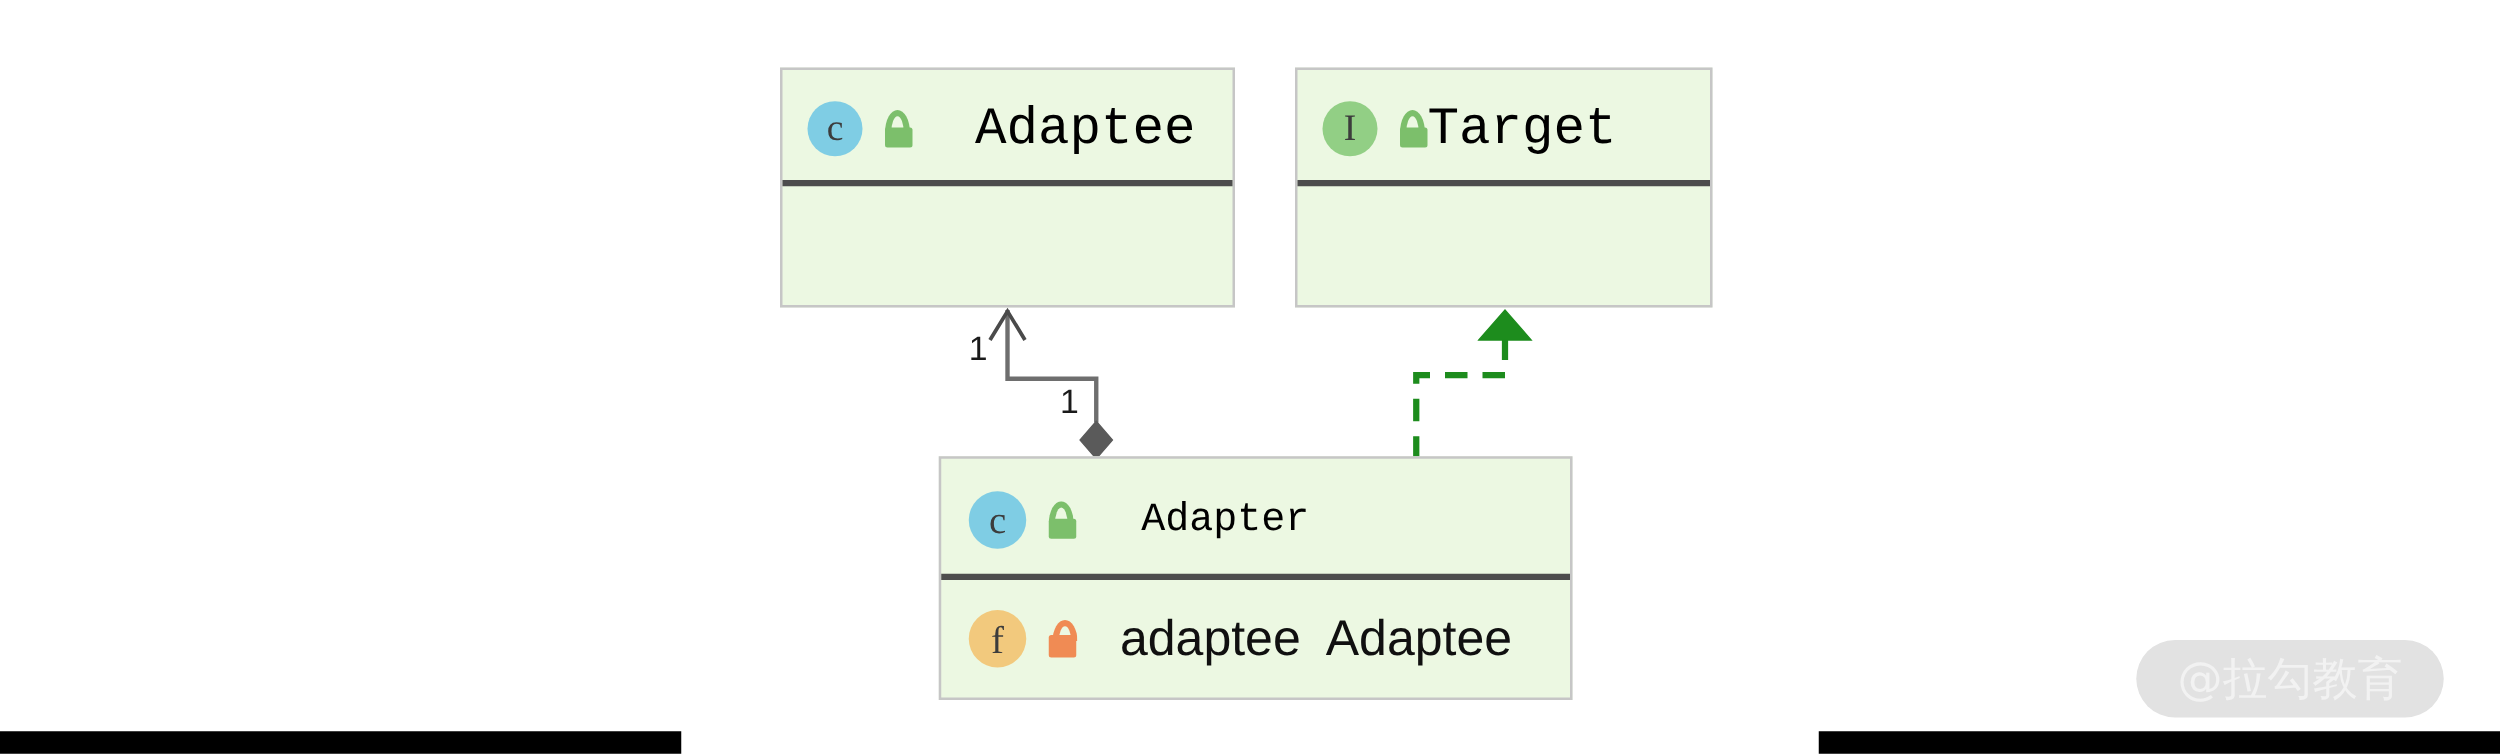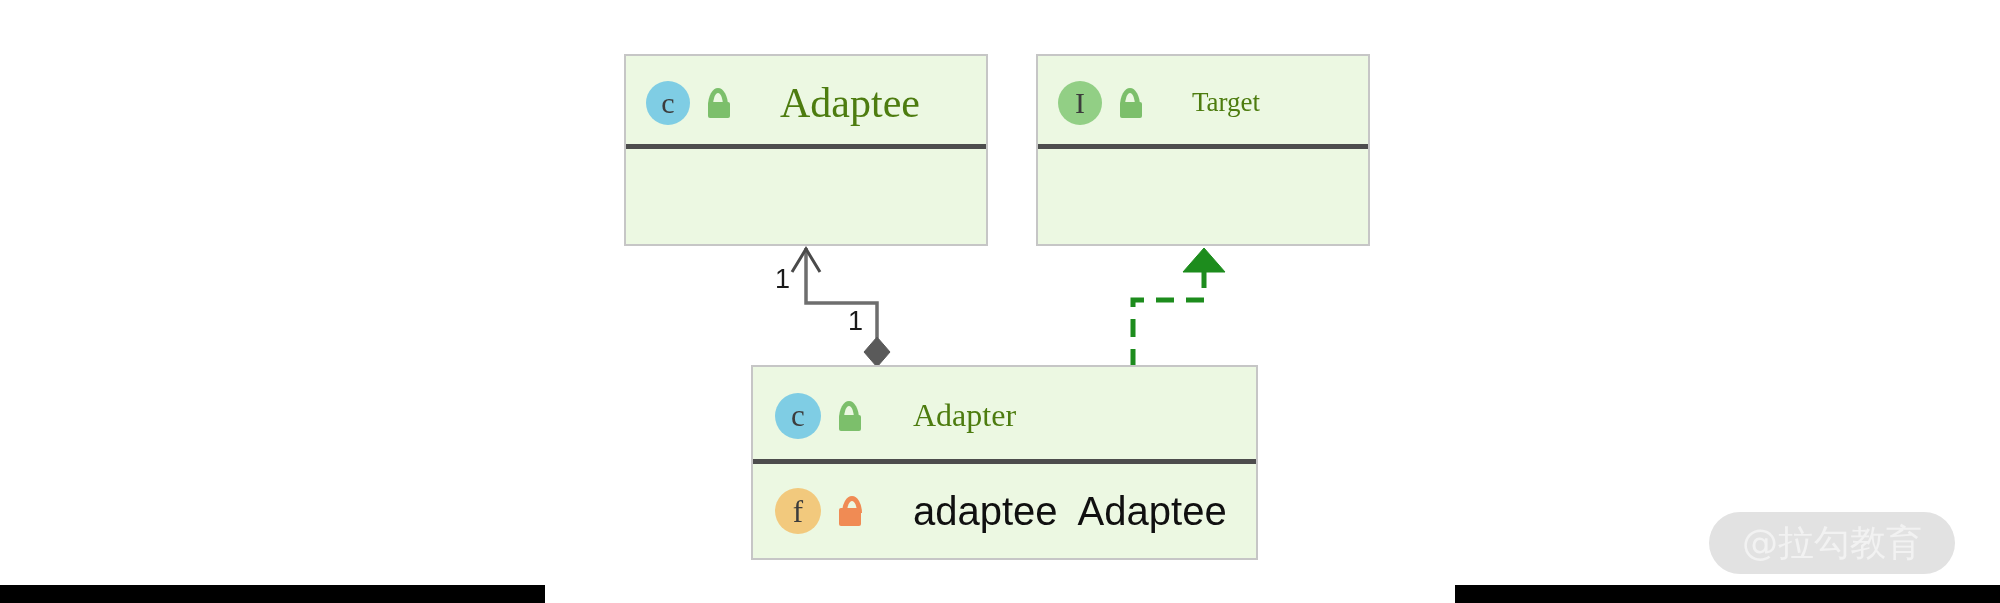--- a/index.html
+++ b/index.html
@@ -84,22 +84,22 @@
     border-bottom: none;
     border-radius: 50% 50% 0 0 / 100% 100% 0 0;
     background: transparent;
   }
   .lock-open   .lock-shackle { border-color: #7cbf6b; }
   .lock-open   .lock-body    { background: #7cbf6b; }
   .lock-closed .lock-shackle { border-color: #f08b54; }
   .lock-closed .lock-body    { background: #f08b54; }
 
   .type-name {
-    font-family: Liberation Serif, serif;
-    color: #4d7c0f;
+    font-family: Liberation Mono, monospace;
+    color: #000000;
     white-space: pre;
   }
   .member-name {
     font-family: "Liberation Sans", sans-serif;
     color: #101010;
     white-space: pre;
   }
 
   
   #watermark {
@@ -159,41 +159,41 @@
     <div class="uml-section" style="height:95px;"></div>
   </div>
 
   <div class="uml-box" id="box-target" style="left:1036px;top:54px;width:334px;height:192px;">
     <div class="uml-header" style="height:93px;padding-left:20px;">
       <div class="badge badge-iface" style="width:44px;height:44px;font-size:30px;">I</div>
       <div class="lock lock-open" style="width:26px;height:30px;margin-left:14px;">
         <div class="lock-shackle" style="left:4px;width:10px;height:13px;border-width:5px;"></div>
         <div class="lock-body" style="left:4px;width:22px;height:16px;"></div>
       </div>
-      <div class="type-name" style="font-size:27px;margin-left:50px;">Target</div>
+      <div class="type-name" style="font-size:42px;">Target</div>
     </div>
     <div class="uml-section" style="height:95px;"></div>
   </div>
 
   <div class="uml-box" id="box-adapter" style="left:751px;top:365px;width:507px;height:195px;">
     <div class="uml-header" style="height:97px;padding-left:22px;">
       <div class="badge badge-class" style="width:46px;height:46px;font-size:31px;">c</div>
       <div class="lock lock-open" style="width:26px;height:30px;margin-left:14px;">
         <div class="lock-shackle" style="left:4px;width:10px;height:13px;border-width:5px;"></div>
         <div class="lock-body" style="left:4px;width:22px;height:16px;"></div>
       </div>
       <div class="type-name" style="font-size:32px;margin-left:52px;">Adapter</div>
     </div>
     <div class="uml-section" style="height:93px;padding-left:22px;">
       <div class="badge badge-field" style="width:46px;height:46px;font-size:31px;">f</div>
       <div class="lock lock-closed" style="width:26px;height:30px;margin-left:16px;">
         <div class="lock-shackle" style="left:5px;width:10px;height:12px;border-width:5px;"></div>
         <div class="lock-body" style="left:2px;width:22px;height:18px;"></div>
       </div>
-      <div class="member-name" style="font-size:40px;margin-left:50px;">adaptee  Adaptee</div>
+      <div class="member-name" style="font-size:40px;margin-left:33px;">adaptee  Adaptee</div>
     </div>
   </div>
 
   <div id="watermark" style="left:1709px;top:512px;width:246px;height:62px;">
     <span style="font-size:36px;">@拉勾教育</span>
   </div>
 
   <div class="bottom-bar" style="left:0px;top:585px;width:545px;height:18px;"></div>
   <div class="bottom-bar" style="left:1455px;top:585px;width:545px;height:18px;"></div>
 

